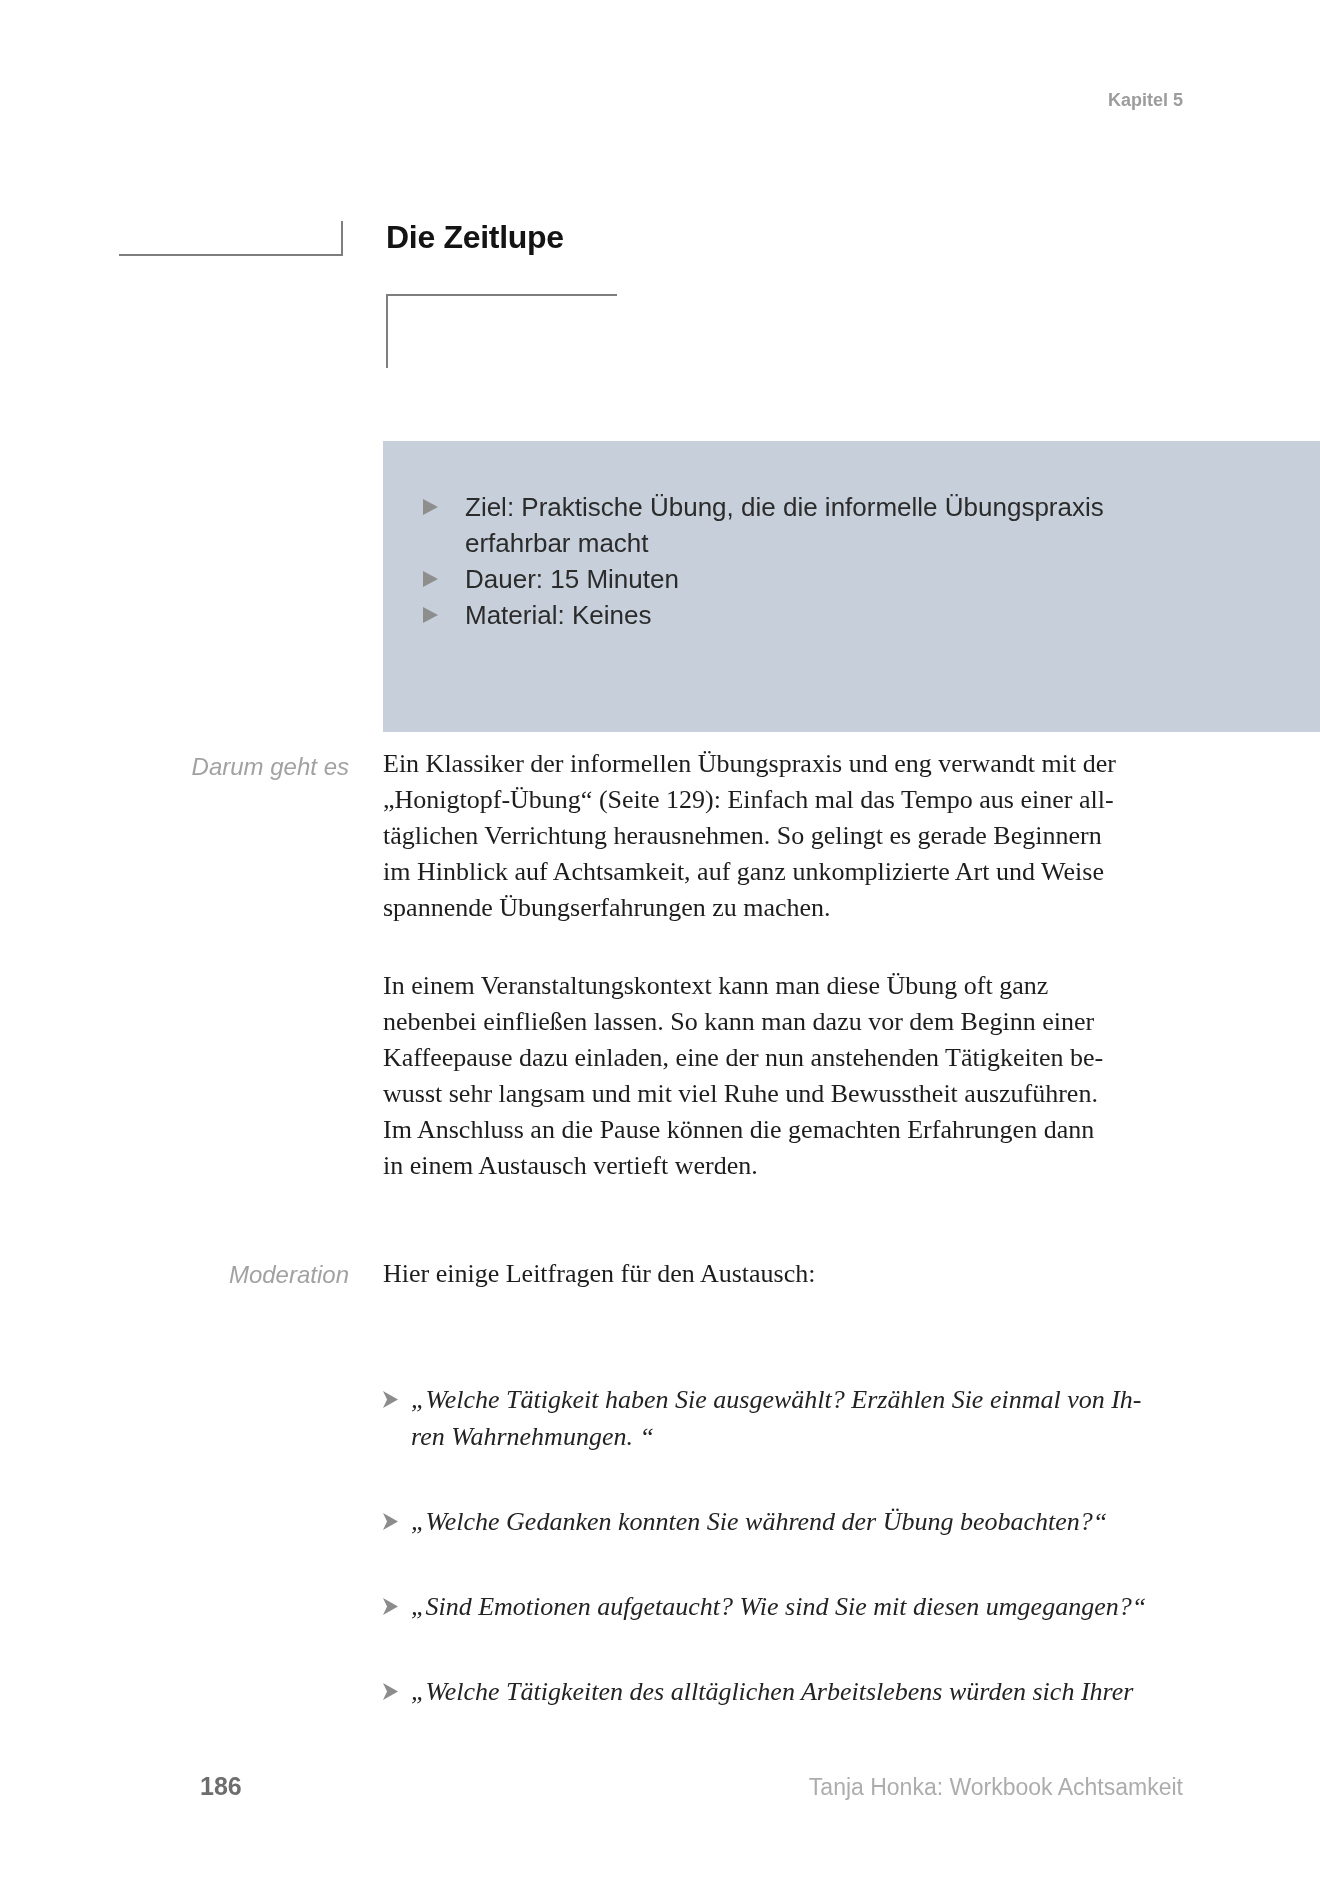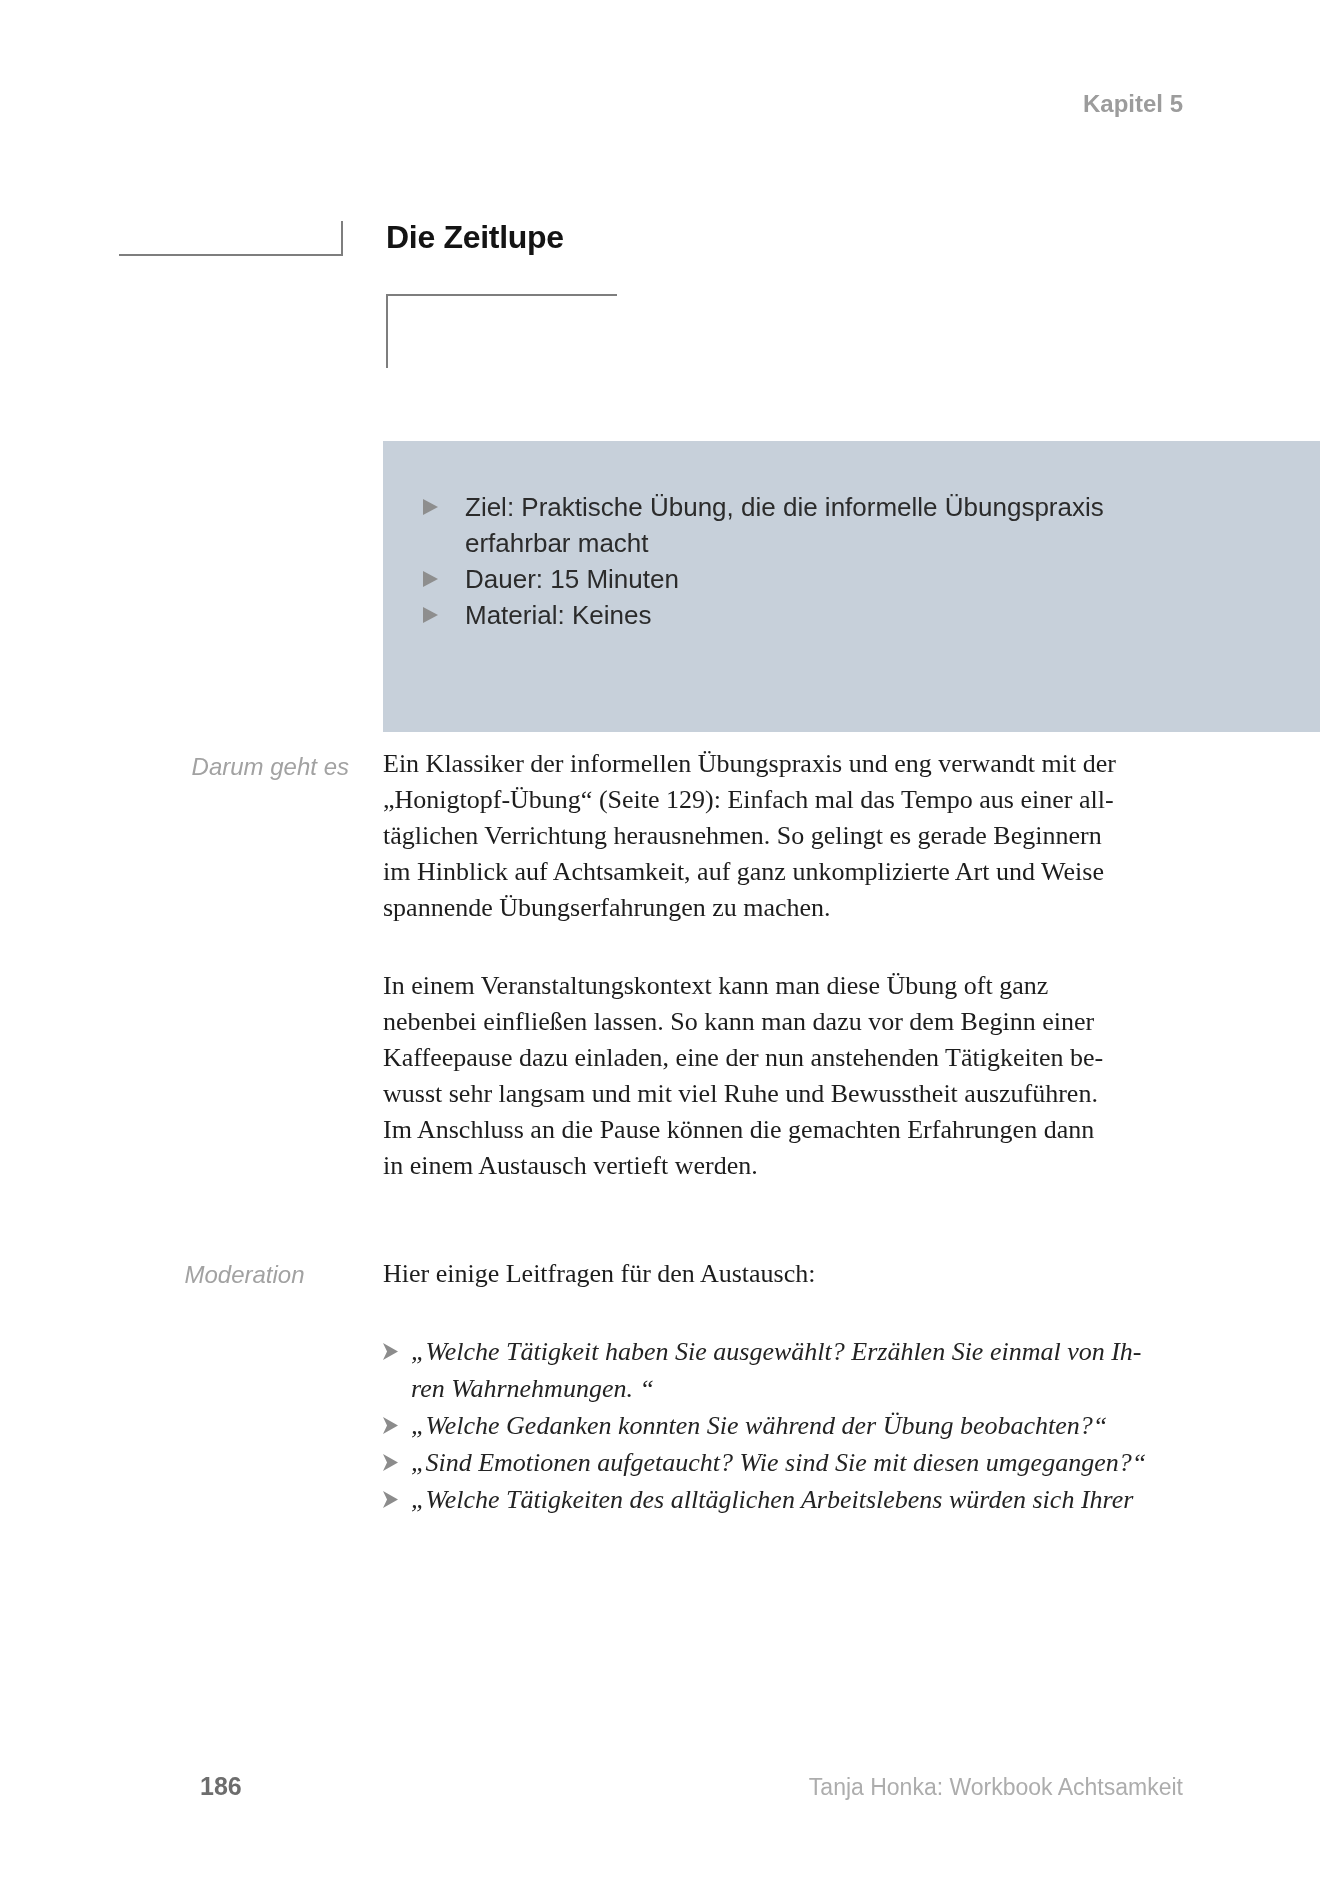--- a/index.html
+++ b/index.html
@@ -3,21 +3,21 @@
 <meta charset="utf-8">
 <style>
   html,body{margin:0;padding:0;}
   body{
     width:1320px;height:1904px;position:relative;background:#ffffff;
     font-family:"Liberation Sans",sans-serif;color:#1d1d1d;overflow:hidden;
   }
   .abs{position:absolute;}
   .nowrap{white-space:nowrap;}
 
-  .chapter{top:90px;right:137px;font-size:24px;font-weight:bold;color:#9c9c9c;}
+  .chapter{top:90px;right:137px;font-size:18px;font-weight:bold;color:#9c9c9c;}
 
   .deco-top{left:119px;top:221px;width:222px;height:33px;
     border-right:2px solid #7e7e7e;border-bottom:2px solid #7e7e7e;}
   .page-title{left:386px;top:219px;font-size:32px;font-weight:bold;color:#141414;letter-spacing:-0.3px;}
   .deco-corner{left:386px;top:294px;width:229px;height:72px;
     border-left:2px solid #7e7e7e;border-top:2px solid #7e7e7e;}
 
   .info-box{left:383px;top:441px;right:0;height:291px;background:#c7d0da;
     padding:48px 0 0 40px;box-sizing:border-box;}
   .info-item{display:flex;align-items:flex-start;}
@@ -25,21 +25,21 @@
     background:#8e8e8e;clip-path:polygon(0 0,100% 50%,0 100%);}
   .info-text{font-size:26px;line-height:36px;color:#2b2b2b;}
 
   .margin-label{left:140px;width:209px;text-align:right;
     font-style:italic;font-weight:normal;font-size:24px;color:#a2a2a2;}
 
   .serif{font-family:"Liberation Serif",serif;}
   .para{left:383px;font-size:26px;line-height:36px;color:#1d1d1d;}
 
   .q-list{left:383px;top:1333px;font-size:26px;line-height:37px;}
-  .q-item{display:flex;align-items:flex-start;}
+  .q-item{display:flex;align-items:flex-start;margin-top:48px;}
   .q-item .q-bullet{flex:0 0 15px;width:15px;height:17px;margin:10px 13px 0 0;
     background:#8c8c8c;clip-path:polygon(0 0,100% 50%,0 100%,27% 50%);}
   .q-text{font-style:italic;color:#232323;}
 
   .page-num{left:200px;top:1772px;font-size:25px;font-weight:bold;color:#6d6d6d;}
   .footer-title{right:137px;top:1774px;font-size:23px;color:#adadad;}
 </style>
 </head>
 <body>
 
@@ -83,21 +83,21 @@
 
 <div class="abs para serif" style="top:968px;">
   <div class="nowrap">In einem Veranstaltungskontext kann man diese Übung oft ganz</div>
   <div class="nowrap">nebenbei einfließen lassen. So kann man dazu vor dem Beginn einer</div>
   <div class="nowrap">Kaffeepause dazu einladen, eine der nun anstehenden Tätigkeiten be-</div>
   <div class="nowrap">wusst sehr langsam und mit viel Ruhe und Bewusstheit auszuführen.</div>
   <div class="nowrap">Im Anschluss an die Pause können die gemachten Erfahrungen dann</div>
   <div class="nowrap">in einem Austausch vertieft werden.</div>
 </div>
 
-<div class="abs margin-label nowrap" style="top:1261px;text-align:center;">Moderation</div>
+<div class="abs margin-label nowrap" style="top:1261px;">Moderation</div>
 
 <div class="abs para serif nowrap" style="top:1256px;">Hier einige Leitfragen für den Austausch:</div>
 
 <div class="abs q-list serif">
   <div class="q-item">
     <span class="q-bullet" style="background-color: rgb(140, 140, 140);"></span>
     <div class="q-text">
       <div class="nowrap">„Welche Tätigkeit haben Sie ausgewählt? Erzählen Sie einmal von Ih-</div>
       <div class="nowrap">ren Wahrnehmungen. “</div>
     </div>

